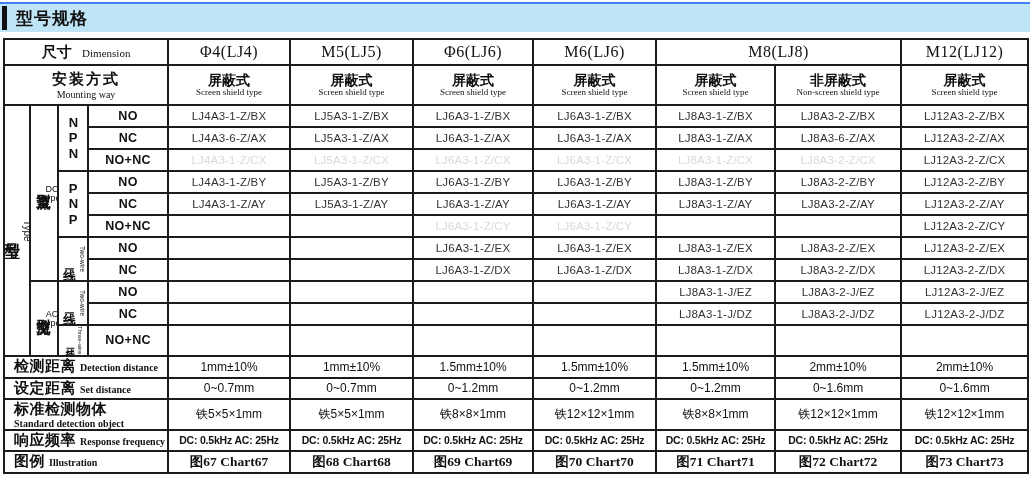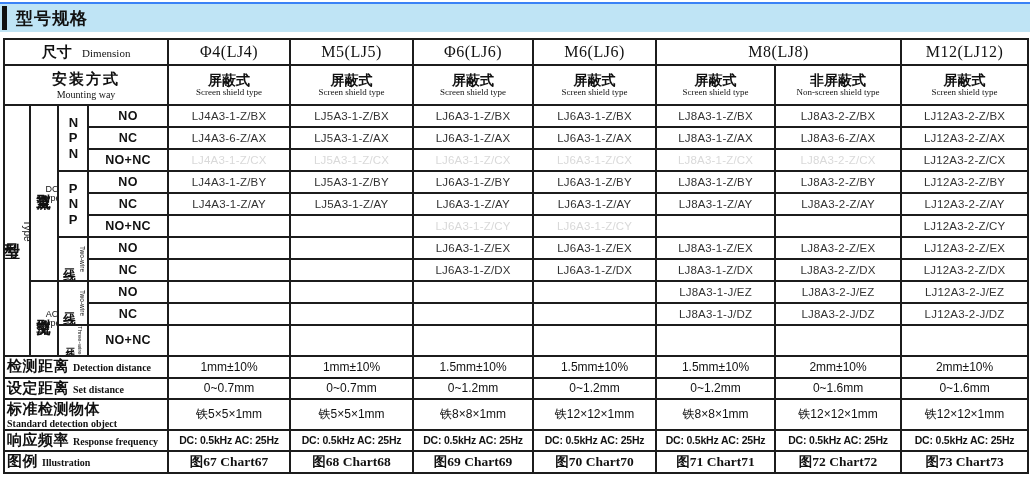--- a/index.html
+++ b/index.html
@@ -50,21 +50,21 @@
   .tr-stack{width:1.15ch;margin:0 auto;font-size:13px;font-weight:700;line-height:1.2;word-break:break-all;}
   .wire .vzh{font-size:12.5px;font-weight:700;}
   .wire .ven{font-size:6.5px;margin-left:1px;}
   .wire3 .vzh{font-size:9.5px;font-weight:700;}
   .wire3 .ven{font-size:6px;}
   .sw{font-size:12.5px;font-weight:700;letter-spacing:0.3px;}
   
   .model{font-size:11.5px;color:#333;letter-spacing:0.2px;}
   .ghost{color:#d9d9d9;border-radius:10px;}
   
-  .speclabel{text-align:left;padding-left:2px;}
+  .speclabel{text-align:left;padding-left:9px;}
   .speclabel .zh{font-size:15px;font-weight:700;letter-spacing:0.5px;}
   .speclabel .en{font-size:10px;font-weight:700;font-family:"Liberation Serif",serif;margin-left:4px;}
   .specval{font-size:12px;font-weight:400;}
   .freq{font-size:10.5px;font-weight:700;letter-spacing:-0.2px;}
   .chart{font-size:13.5px;font-weight:700;font-family:"Liberation Serif",serif;}
 </style>
 </head>
 <body>
 
 <div class="banner">

